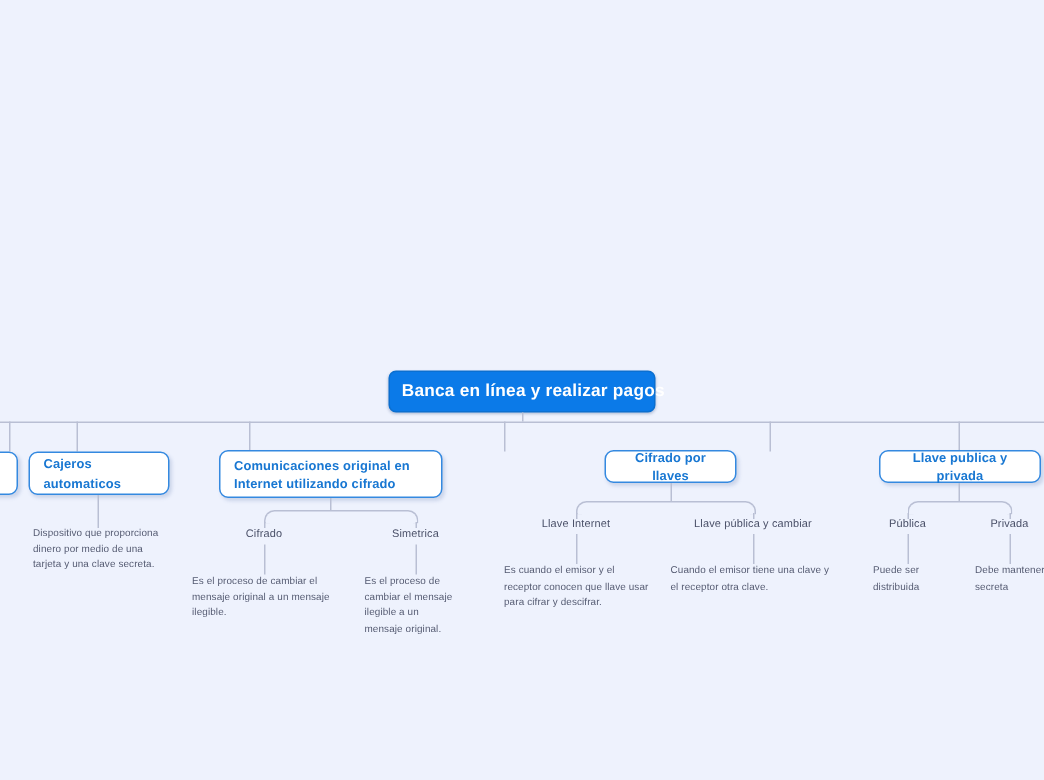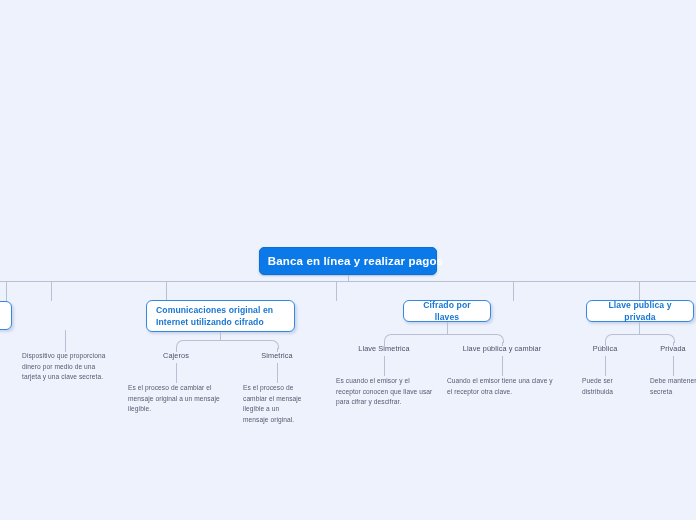--- a/index.html
+++ b/index.html
@@ -111,50 +111,53 @@
   <div class="conn v" style="left:51px;  top:281px; height:20px;"></div>
   <div class="conn v" style="left:166px; top:281px; height:20px;"></div>
   <div class="conn v" style="left:336px; top:281px; height:20px;"></div>
   <div class="conn v" style="left:513px; top:281px; height:20px;"></div>
   <div class="conn v" style="left:639px; top:281px; height:20px;"></div>
 
   <div class="topic-node" style="left:-34px; top:301px; width:46px; height:29px;">
     <span></span>
   </div>
 
+  <div class="topic-node" style="left:19px; top:301px; width:94px; height:29px;">
+    <span>Cajeros automaticos</span>
+  </div>
   <div class="conn v" style="left:65px; top:330px; height:22px;"></div>
   <div class="leaf-text" style="left:22px; top:351px; width:92px;">Dispositivo que proporciona dinero por medio de una tarjeta y una clave secreta.</div>
 
   <div class="topic-node" style="left:146px; top:300px; width:149px; height:32px;">
     <span>Comunicaciones original en Internet utilizando cifrado</span>
   </div>
 
   <div class="conn v" style="left:220px; top:332px; height:8px;"></div>
   <div class="conn-round" style="left:176px; top:340px; width:101px; height:8px;"></div>
   <div class="conn v" style="left:176px; top:348px; height:4px;"></div>
   <div class="conn v" style="left:277px; top:348px; height:4px;"></div>
 
-  <div class="sub-label" style="left:126px; top:351px; width:100px;">Cajeros</div>
+  <div class="sub-label" style="left:126px; top:351px; width:100px;">Cifrado</div>
   <div class="sub-label" style="left:227px; top:351px; width:100px;">Simetrica</div>
 
   <div class="conn v" style="left:176px; top:363px; height:20px;"></div>
   <div class="conn v" style="left:277px; top:363px; height:20px;"></div>
 
   <div class="leaf-text" style="left:128px; top:383px; width:93px;">Es el proceso de cambiar el mensaje original a un mensaje ilegible.</div>
   <div class="leaf-text" style="left:243px; top:383px; width:62px;">Es el proceso de cambiar el mensaje ilegible a un mensaje original.</div>
 
   <div class="topic-node centered" style="left:403px; top:300px; width:88px; height:22px;">
     <span>Cifrado por llaves</span>
   </div>
   <div class="conn v" style="left:447px; top:322px; height:12px;"></div>
   <div class="conn-round" style="left:384px; top:334px; width:118px; height:8px;"></div>
   <div class="conn v" style="left:384px; top:342px; height:4px;"></div>
   <div class="conn v" style="left:502px; top:342px; height:4px;"></div>
 
-  <div class="sub-label" style="left:334px; top:344px; width:100px;">Llave Simetrica</div>
+  <div class="sub-label" style="left:334px; top:344px; width:100px;">Llave Internet</div>
   <div class="sub-label" style="left:452px; top:344px; width:100px;">Llave pública y cambiar</div>
 
   <div class="conn v" style="left:384px; top:356px; height:20px;"></div>
   <div class="conn v" style="left:502px; top:356px; height:20px;"></div>
 
   <div class="leaf-text" style="left:336px; top:376px; width:98px;">Es cuando el emisor y el receptor conocen que llave usar para cifrar y descifrar.</div>
   <div class="leaf-text" style="left:447px; top:376px; width:108px;">Cuando el emisor tiene una clave y el receptor otra clave.</div>
 
   <div class="topic-node centered" style="left:586px; top:300px; width:108px; height:22px;">
     <span>Llave publica y privada</span>

